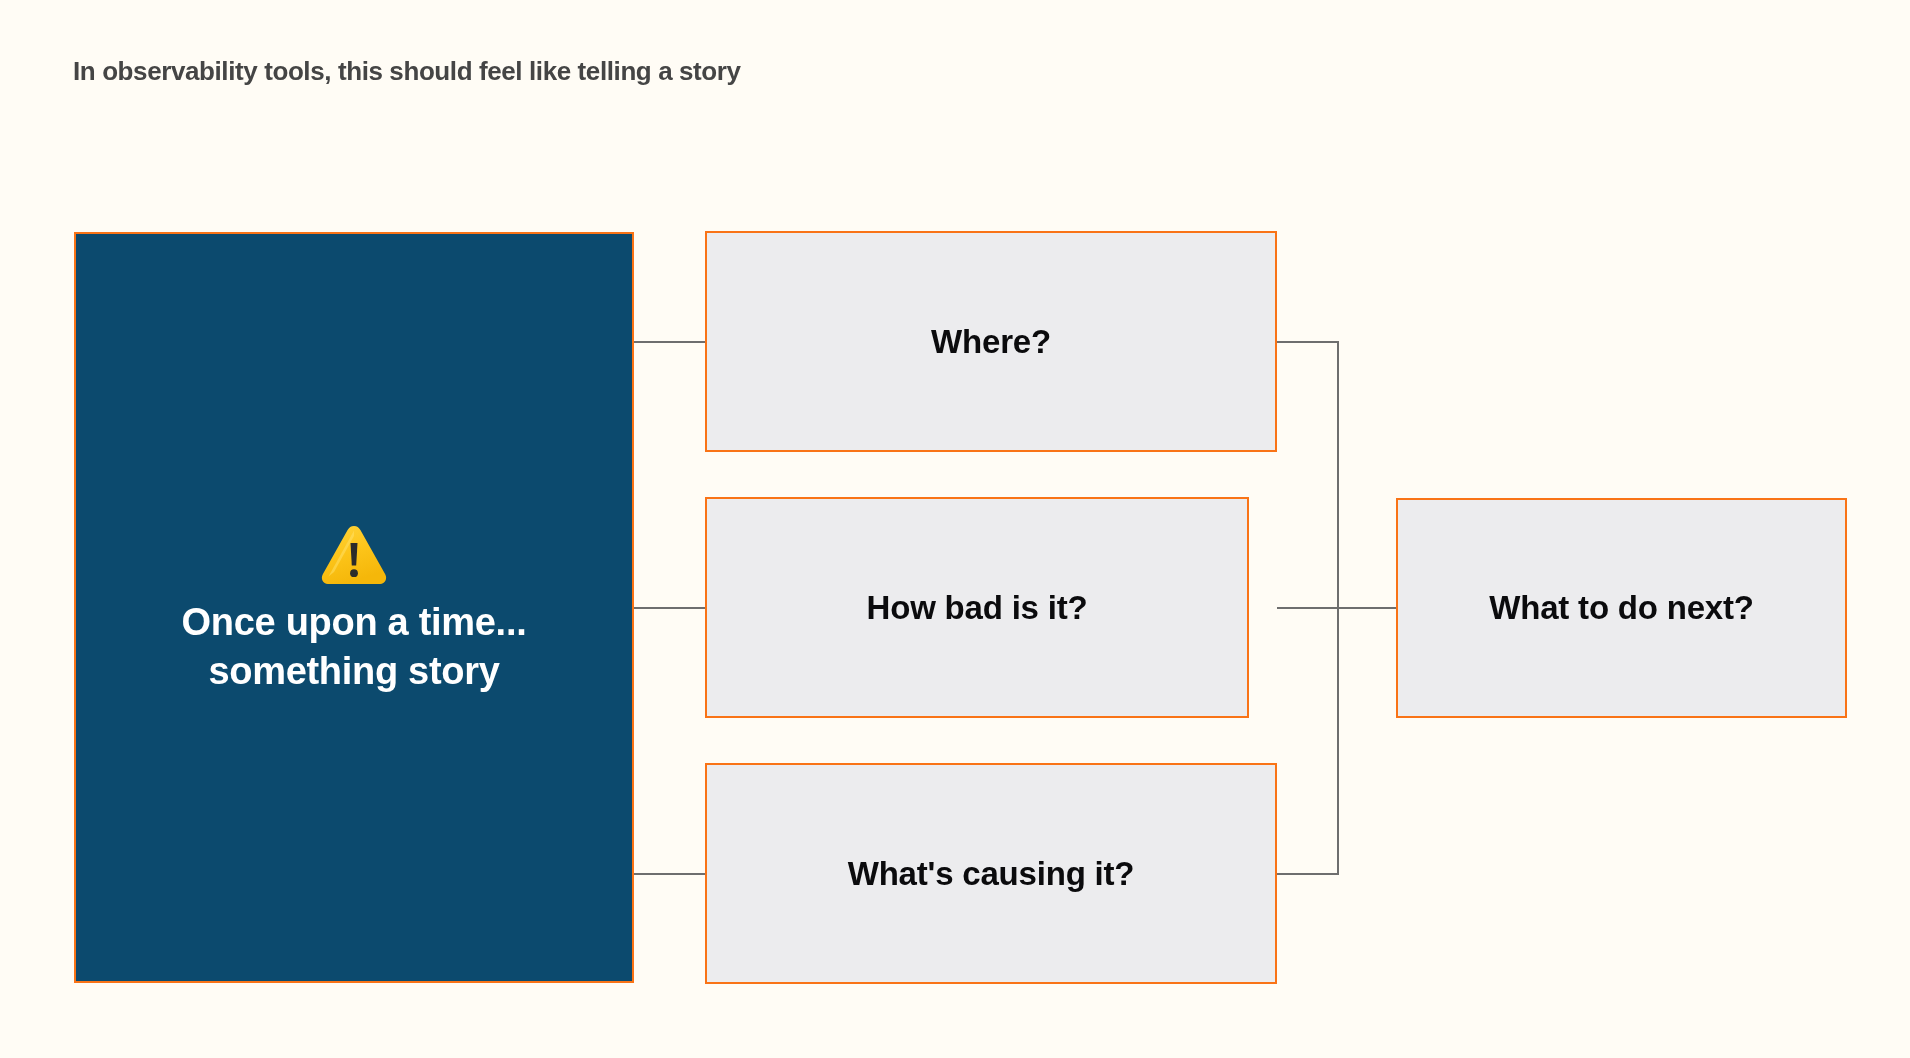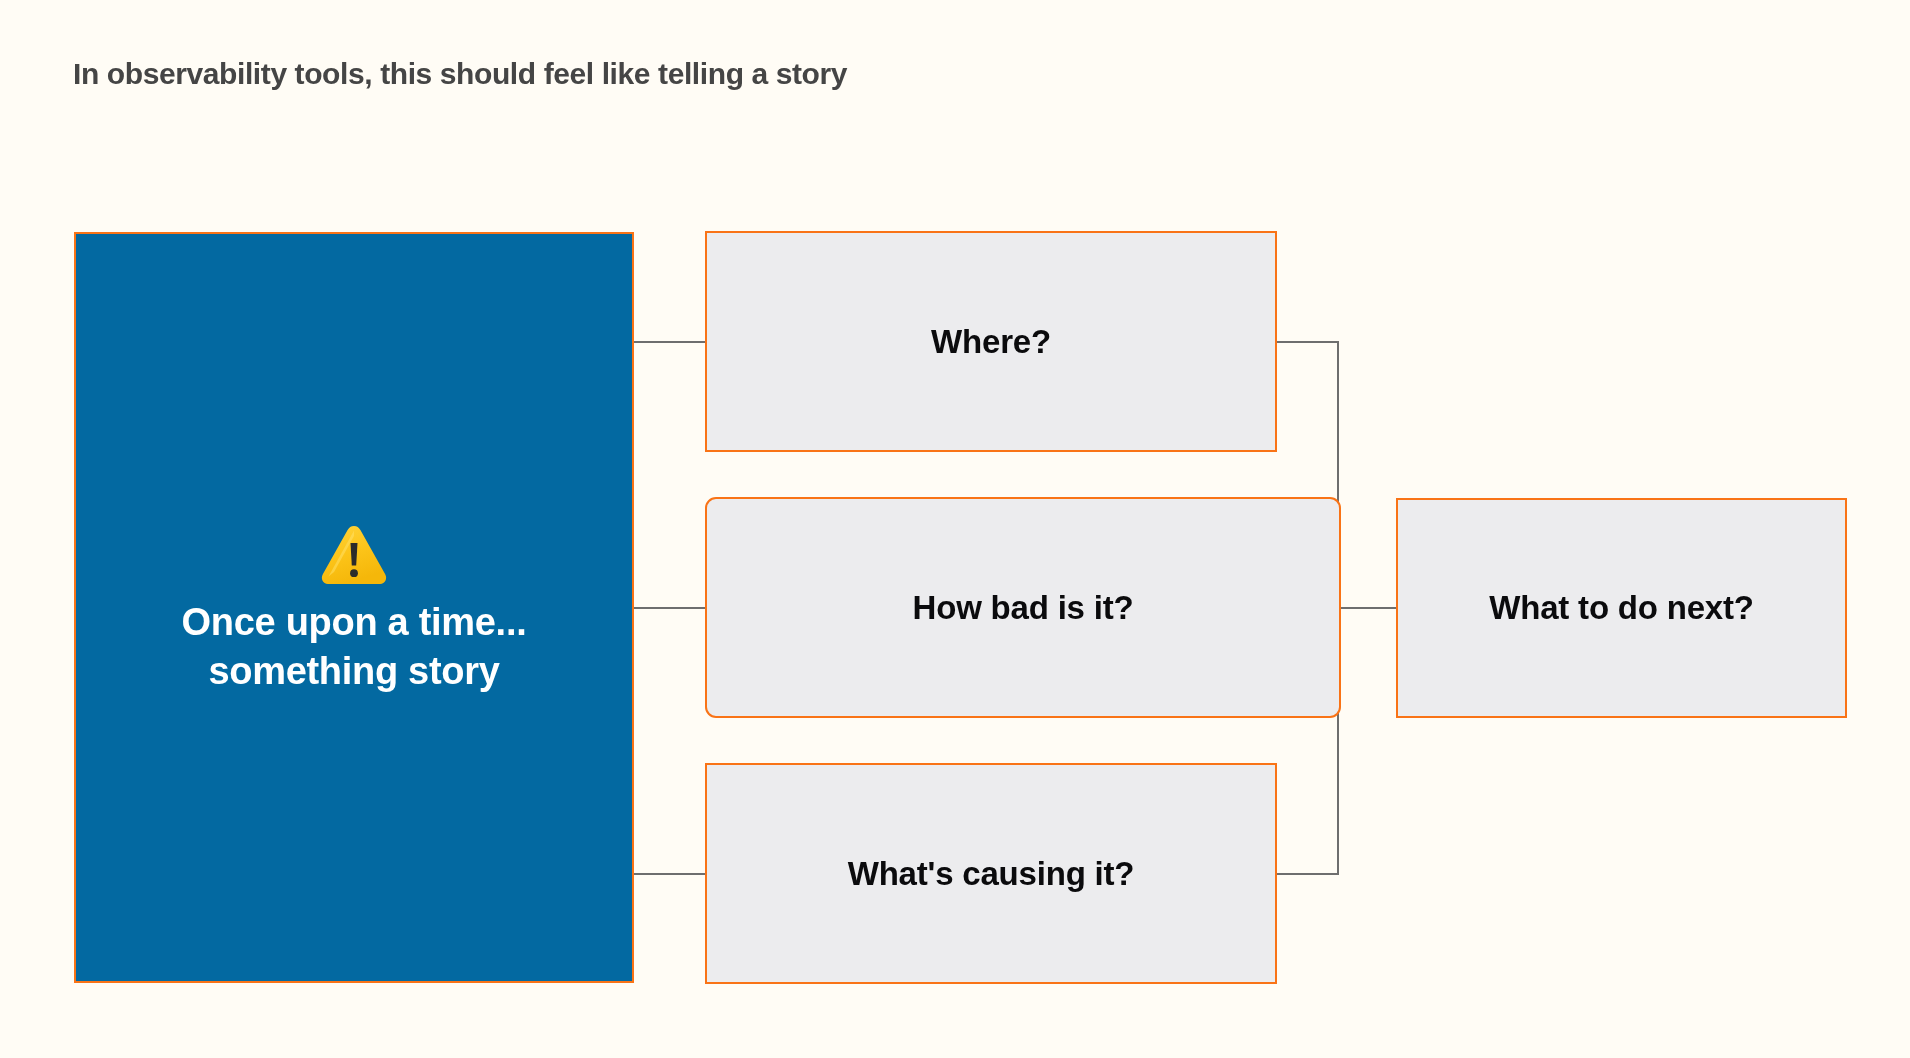--- a/index.html
+++ b/index.html
@@ -17,21 +17,21 @@
     position: relative;
     width: 1910px;
     height: 1058px;
     background: #FFFCF5;
   }
   #slide-title {
     position: absolute;
     left: 73px;
     top: 56px;
     width: 1700px;
-    font-size: 30px;
+    font-size: 26px;
     font-weight: bold;
     color: #454545;
     letter-spacing: -0.4px;
     line-height: 1.18;
     white-space: nowrap;
   }
   
   #connectors {
     position: absolute;
     left: 0;
@@ -53,21 +53,21 @@
     background: #ECECEE;
   }
   .node-gray .node-label {
     font-size: 33px;
     font-weight: bold;
     color: #0B0B0D;
     letter-spacing: -0.2px;
     line-height: 1.25;
   }
   #node-incident {
-    background: #0369a1;
+    background: #0c4a6e;
   }
   #node-incident .node-label {
     font-size: 38px;
     font-weight: bold;
     color: #FFFFFF;
     line-height: 1.28;
     letter-spacing: -0.3px;
     padding: 0 18px;
   }
   .warn-icon {
@@ -118,21 +118,21 @@
     <div class="node-label">
       <div>Once upon a time...</div>
       <div>something story</div>
     </div>
   </div>
 
   <div class="node node-gray" style="left:705px; top:231px; width:572px; height:221px;">
     <div class="node-label">Where?</div>
   </div>
 
-  <div class="node node-gray" style="left:705px; top:497px; width:636px; height:221px;border-radius:11px;">
+  <div class="node node-gray" style="left:705px; top:497px; width:544px; height:221px;">
     <div class="node-label">How bad is it?</div>
   </div>
 
   <div class="node node-gray" style="left:1396px; top:498px; width:451px; height:220px;">
     <div class="node-label">What to do next?</div>
   </div>
 
   <div class="node node-gray" style="left:705px; top:763px; width:572px; height:221px;">
     <div class="node-label">What's causing it?</div>
   </div>

